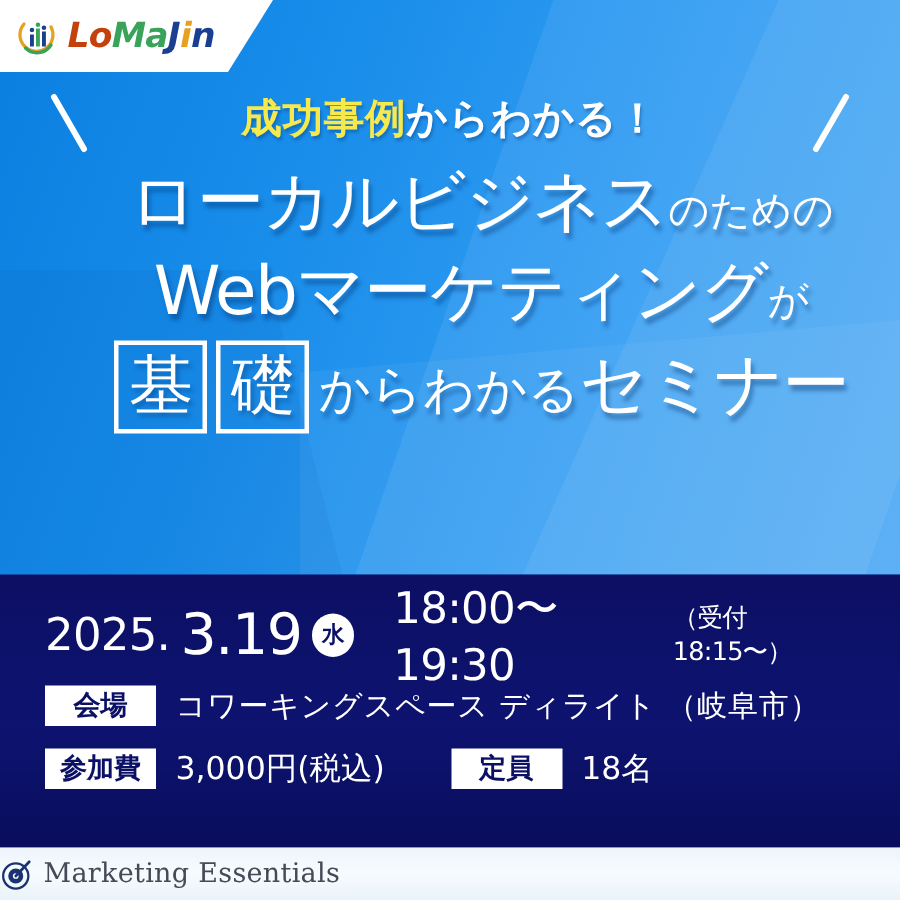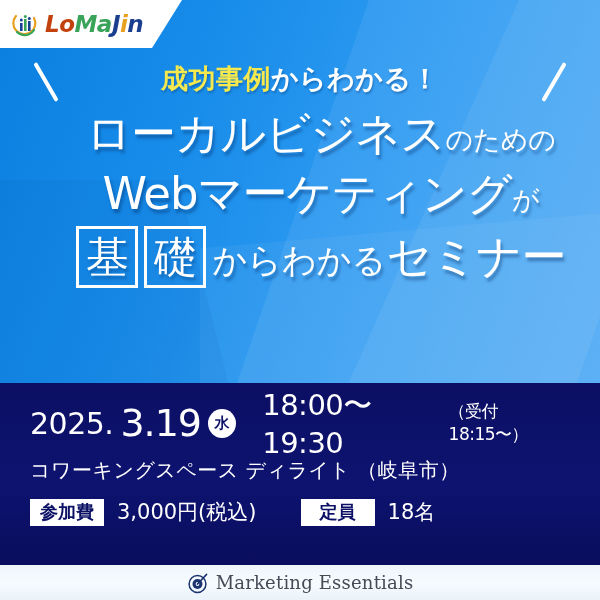--- a/index.html
+++ b/index.html
@@ -164,21 +164,21 @@
     flex:none;
   }
   .val { font-size:21px; letter-spacing:0px; white-space:nowrap; }
   .val-venue { font-size:20px; letter-spacing:0.5px; }
   .gap { width:44px; flex:none; }
 
   
   .footer {
     position:absolute; left:0; top:565px; width:600px; height:35px;
     background:linear-gradient(180deg,#eef5fb 0%,#f6fbfe 50%,#eaf3fa 100%);
-    display:flex; align-items:center; justify-content:center;
+    display:flex; align-items:center; 
     z-index:5;
   }
   .foot-mark { width:22px; height:22px; margin-right:7px; flex:none; }
   .foot-text {
     font-family:"DejaVu Serif", serif;
     font-size:18px; color:#444a56; letter-spacing:0.2px;
   }
 </style>
 </head>
 <body>
@@ -241,20 +241,21 @@
 
     <div class="row-date">
       <span class="date-year">2025.</span>
       <span class="date-day">3.19</span>
       <span class="dow">水</span>
       <span class="time">18:00〜19:30</span>
       <span class="recep">（受付18:15〜）</span>
     </div>
 
     <div class="row">
+      <span class="tag">会場</span>
       <span class="val val-venue">コワーキングスペース ディライト （岐阜市）</span>
     </div>
 
     <div class="row">
       <span class="tag">参加費</span>
       <span class="val">3,000円(税込)</span>
       <span class="gap"></span>
       <span class="tag">定員</span>
       <span class="val">18名</span>
     </div>

